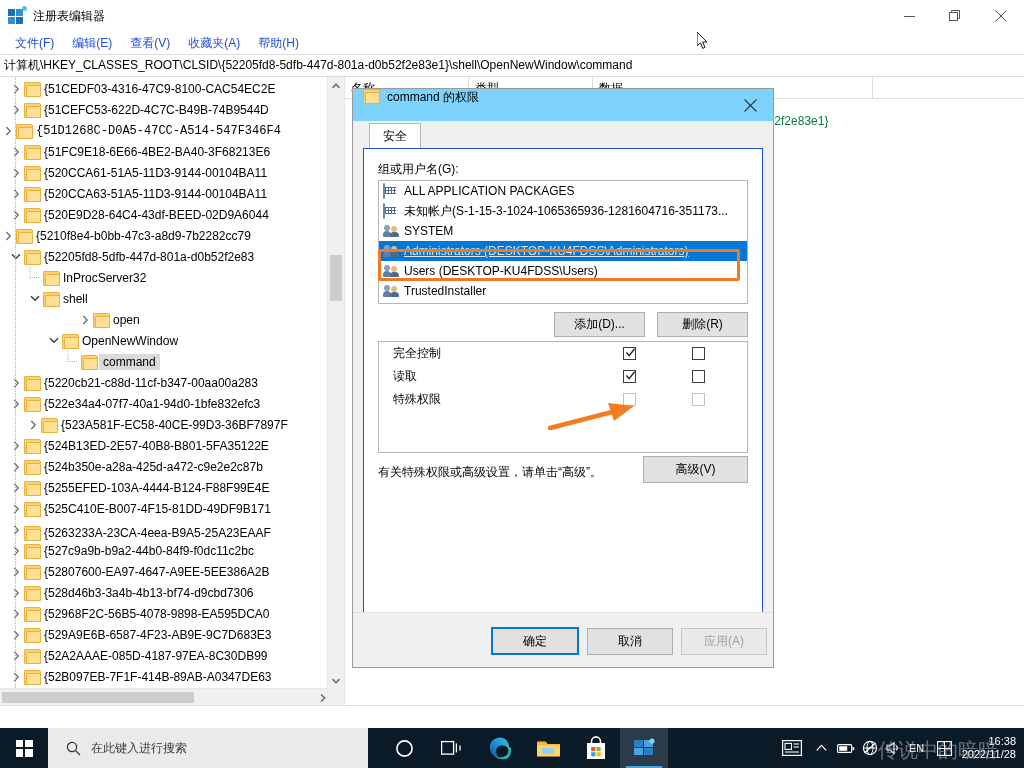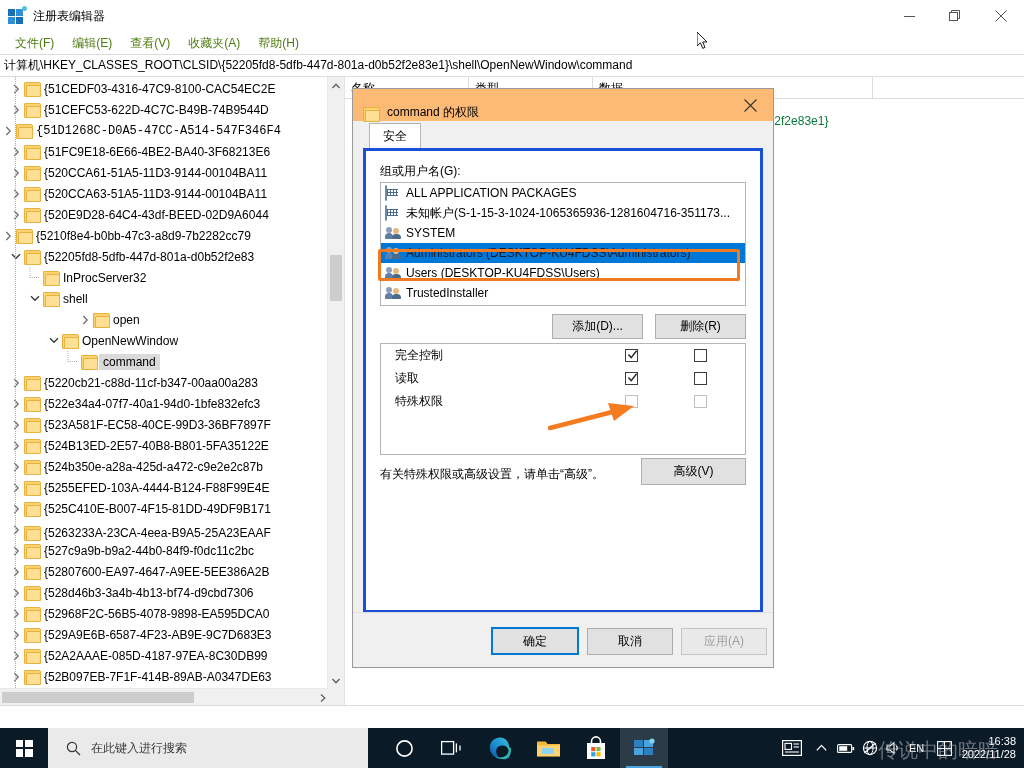--- a/index.html
+++ b/index.html
@@ -20,21 +20,21 @@
   .tb-icon .s3{left:0;top:10px;width:7px;height:7px;background:#2e8fd6;}
   .tb-icon .s4{left:8px;top:10px;width:7px;height:7px;}
   .tb-icon .dot{position:absolute;right:-1px;top:-1px;width:5px;height:5px;border-radius:50%;background:#5bbde4;}
   .tb-title{font-size:12px;color:#000;}
   .tb-btns{position:absolute;right:0;top:0;height:32px;display:flex;}
   .tb-btn{width:46px;height:32px;display:flex;align-items:center;justify-content:center;color:#4a4a4a;}
   .tb-btn svg{display:block;}
 
   
   .menubar{height:22px;display:flex;align-items:center;padding-left:6px;background:#fff;}
-  .menu-item{padding:2px 9px;font-size:12px;color:#4d7c0f;}
+  .menu-item{padding:2px 9px;font-size:12px;color:#1d4ed8;}
 
   
   .addrbar{height:21px;border-top:1px solid #dcdcdc;border-bottom:1px solid #dcdcdc;
            display:flex;align-items:center;padding-left:4px;background:#fff;font-size:12px;
            white-space:nowrap;overflow:hidden;}
 
   
   .body-area{position:absolute;left:0;top:77px;right:0;bottom:22px;display:flex;}
   .left-pane{width:344px;position:relative;background:#fff;border-right:1px solid #e4e4e4;overflow:hidden;}
   .tree{position:absolute;left:0;top:0;right:16px;bottom:17px;overflow:hidden;padding-top:1px;}
@@ -66,36 +66,36 @@
   .col.c4{flex:1;border-right:none;}
   .rp-text{position:absolute;left:2px;top:37px;font-size:12px;color:#000;white-space:nowrap;}
   .rp-text .green{color:#0a7a3c;}
 
   
   .statusbar{position:absolute;left:0;right:0;bottom:0;height:22px;border-top:1px solid #dcdcdc;background:#fff;}
 
   
   .dialog{position:absolute;left:352px;top:88px;width:420px;height:578px;background:#f0f0f0;
           border:1px solid #9a9a9a;box-shadow:0 0 0 0 rgba(0,0,0,0);}
-  .dlg-title{height:32px;background:#fdba74;display:flex;align-items:flex-end;position:relative;}
+  .dlg-title{height:32px;background:#7dd3fc;display:flex;align-items:flex-start;position:relative;}
   .dlg-ficon{width:16px;height:14px;margin-left:10px;margin-right:8px;position:relative;flex:0 0 auto;}
   .dlg-ficon .back{position:absolute;left:0;top:0;width:15px;height:13px;background:#ffd271;border:1px solid #e8b23f;border-radius:1px;}
   .dlg-ficon .front{position:absolute;left:2px;top:3px;width:13px;height:10px;background:#ffdf94;border:1px solid #e8b23f;}
   .dlg-ttext{font-size:12px;}
   .dlg-close{position:absolute;right:0;top:0;width:46px;height:32px;display:flex;align-items:center;justify-content:center;color:#333;}
   .tabstrip{height:26px;padding-left:16px;display:flex;align-items:flex-end;background:#f0f0f0;}
   .tab{height:24px;padding:0 13px;display:flex;align-items:center;font-size:12px;
        background:#fff;border:1px solid #b5b5b5;border-bottom:none;position:relative;top:1px;}
-  .tabpage{position:absolute;left:10px;right:10px;top:59px;bottom:54px;background:#fff;border:3px solid #1d4ed8;}
+  .tabpage{position:absolute;left:10px;right:10px;top:59px;bottom:54px;background:#fff;border:1px solid #1d4ed8;}
   .lbl{font-size:12px;color:#000;}
 
   .listbox{position:absolute;left:14px;top:31px;right:14px;height:122px;
            background:#fff;border:1px solid #b5b5b5;overflow:hidden;}
   .lrow{height:20px;display:flex;align-items:center;padding-left:4px;font-size:12px;white-space:nowrap;}
-  .lrow.selected{background:#0078d7;color:#0f172a;}
+  .lrow.selected{background:#0078d7;color:#e5e5e5;text-decoration:underline;}
   .ico{width:16px;height:14px;margin-right:5px;flex:0 0 auto;position:relative;}
   .ico-pkg{width:15px;height:12px;background:#dfe9f2;border:1px solid #6e8ba6;border-radius:1px;margin-top:1px;}
   .ico-pkg:after{content:"";position:absolute;left:2px;top:3px;width:11px;height:7px;
                  background-image:repeating-linear-gradient(to right,#4a6b8a 0 1px,transparent 1px 3px),
                                   repeating-linear-gradient(to bottom,#4a6b8a 0 1px,transparent 1px 3px);}
   .ico-users{position:relative;width:17px;height:14px;}
   .ico-users .h1{position:absolute;left:1px;top:1px;width:6px;height:6px;border-radius:50%;background:#8aa0b5;}
   .ico-users .b1{position:absolute;left:0px;top:7px;width:8px;height:6px;border-radius:4px 4px 1px 1px;background:#5b7fa6;}
   .ico-users .h2{position:absolute;left:8px;top:2px;width:6px;height:6px;border-radius:50%;background:#e8b87a;}
   .ico-users .b2{position:absolute;left:7px;top:8px;width:9px;height:5px;border-radius:4px 4px 1px 1px;background:#4a6b8a;}
@@ -381,21 +381,21 @@
               <svg width="7" height="10" viewBox="0 0 7 10">
                 <polyline points="1.3,1 5.2,5 1.3,9" fill="none" stroke="#6d6d6d" stroke-width="1.3"></polyline>
               </svg>
             </span>
             <span class="folder">
               <span class="back"></span>
               <span class="front"></span>
             </span>
             <span class="tlabel">{522e34a4-07f7-40a1-94d0-1bfe832efc3</span>
           </div>
-          <div class="trow" style="padding-left: 8px;">
+          <div class="trow" style="padding-left: 25px;">
             <span class="expander">
               <svg width="7" height="10" viewBox="0 0 7 10">
                 <polyline points="1.3,1 5.2,5 1.3,9" fill="none" stroke="#6d6d6d" stroke-width="1.3"></polyline>
               </svg>
             </span>
             <span class="folder">
               <span class="back"></span>
               <span class="front"></span>
             </span>
             <span class="tlabel">{523A581F-EC58-40CE-99D3-36BF7897F</span>

